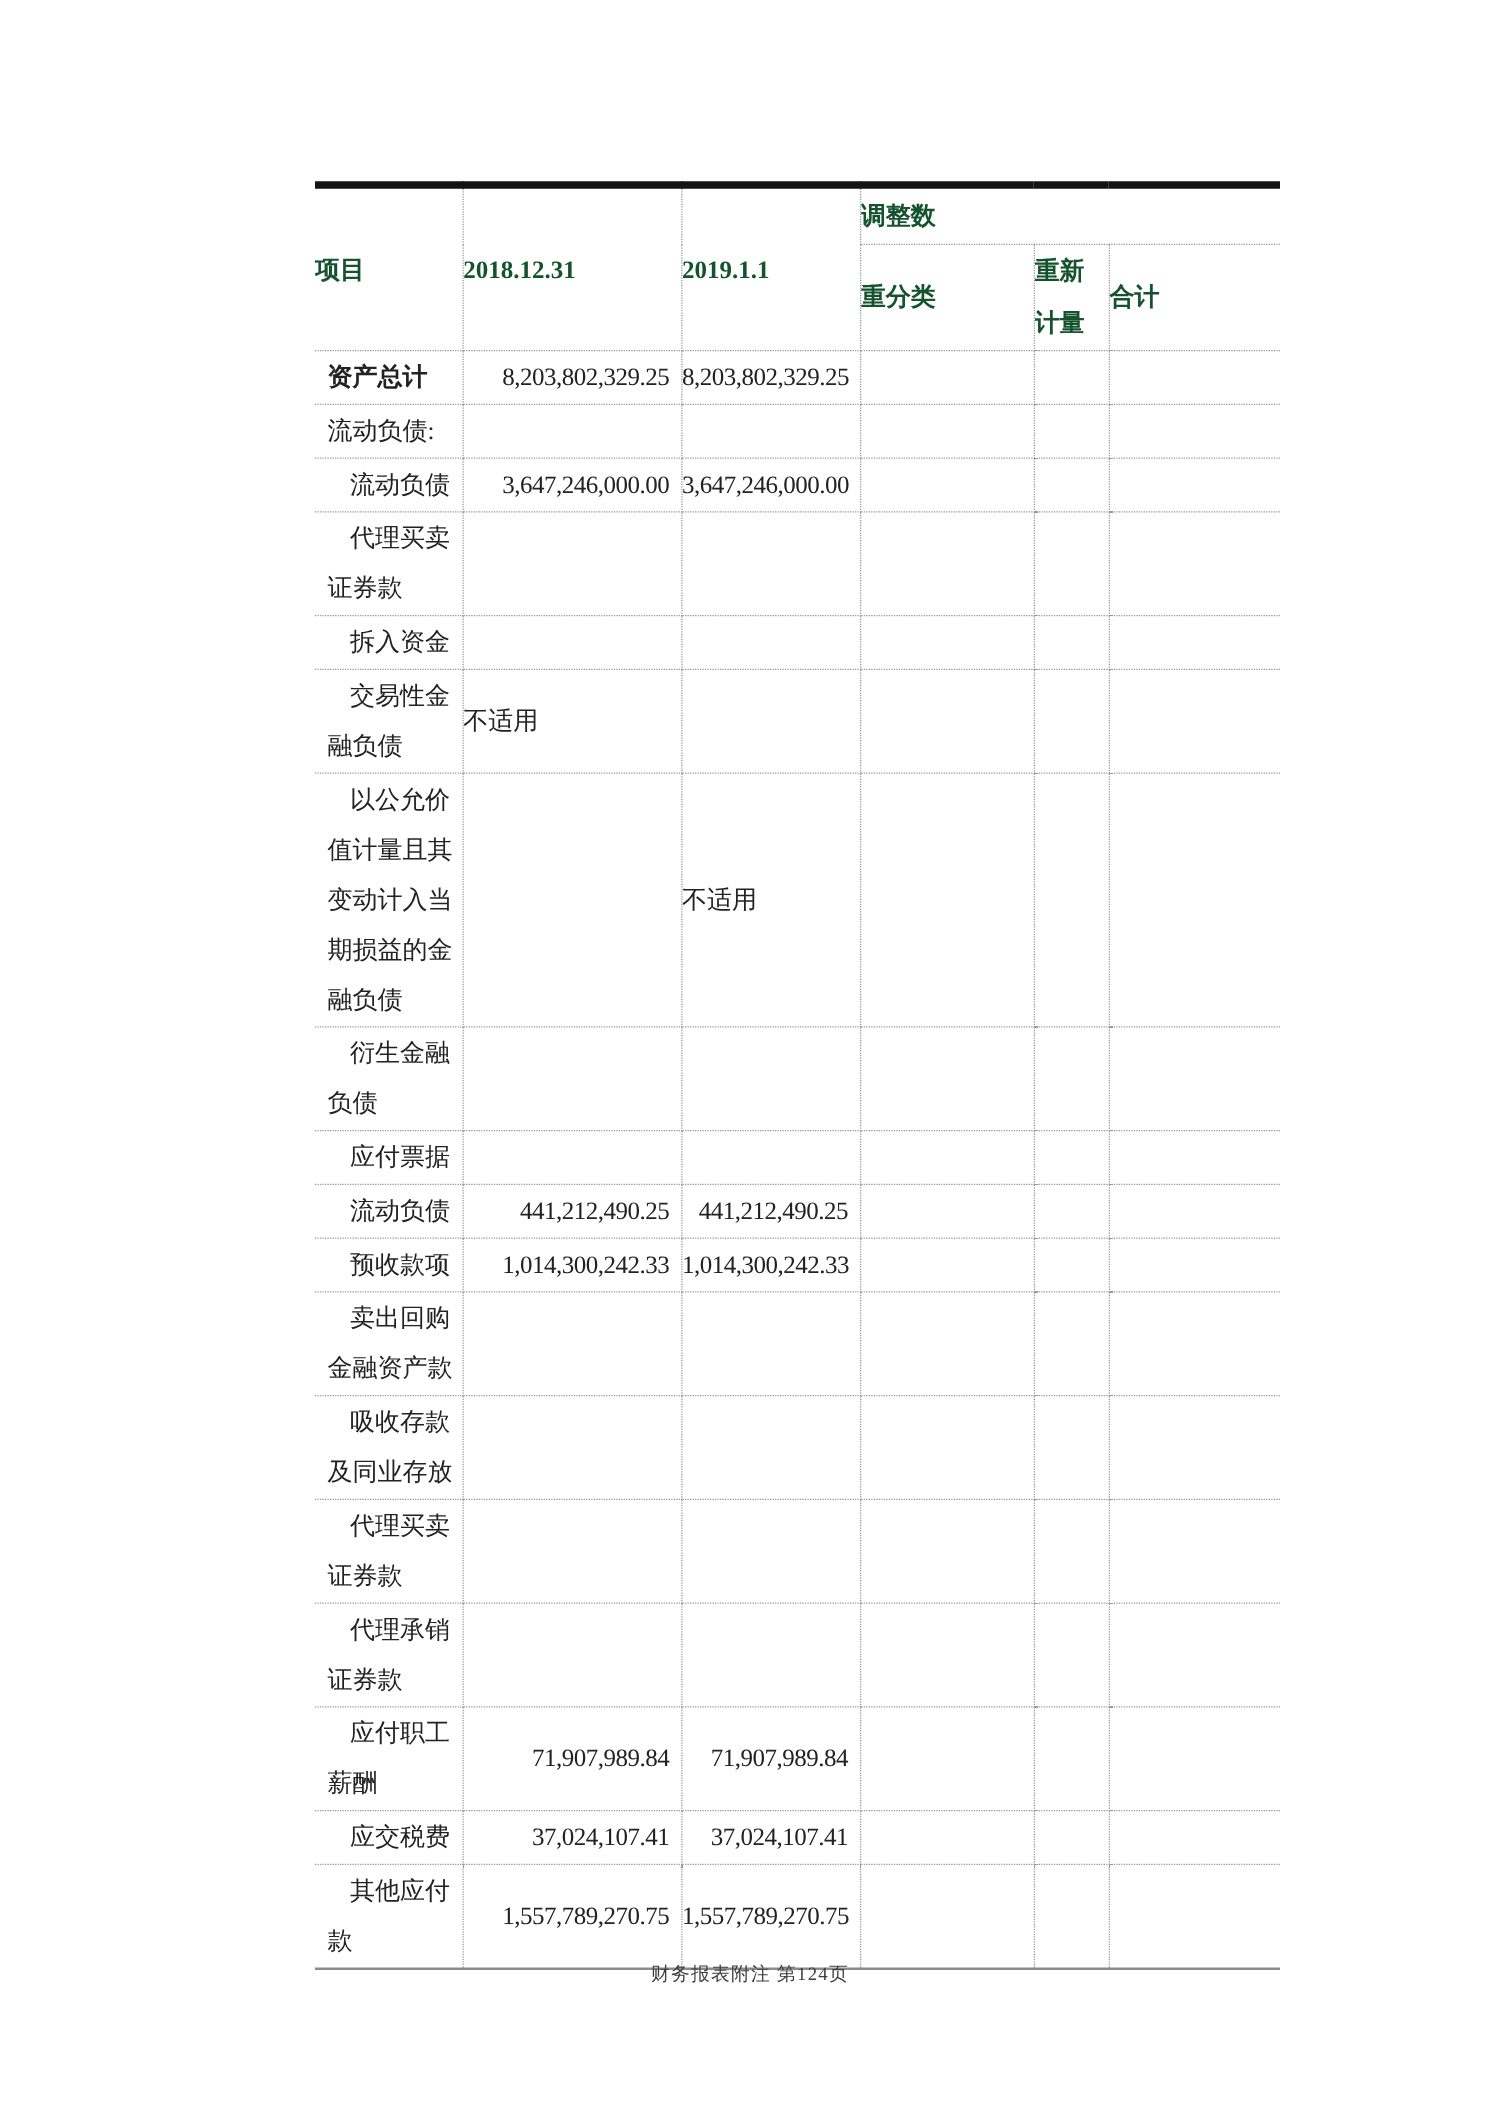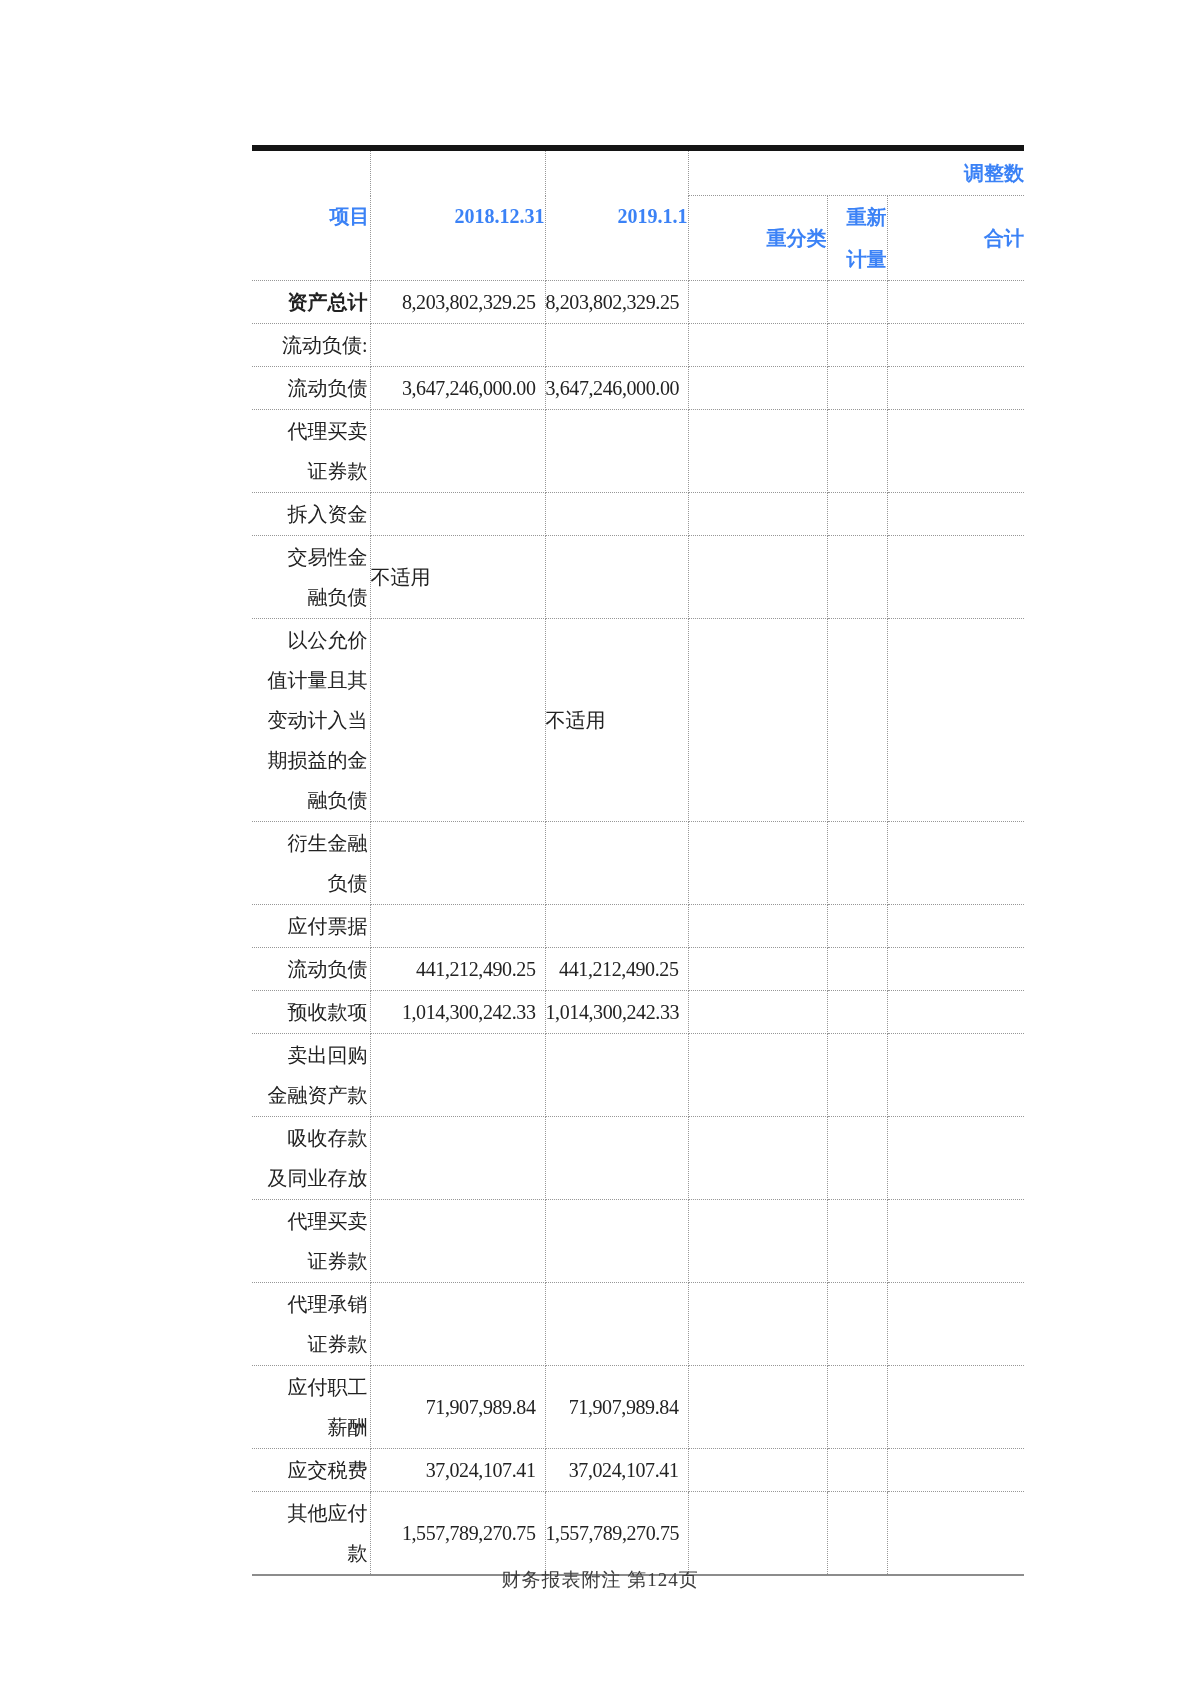--- a/index.html
+++ b/index.html
@@ -37,54 +37,54 @@
     font-size: 20px;
     vertical-align: middle;
     overflow: hidden;
   }
   th:first-child, td:first-child { border-left: none; }
   th:last-child,  td:last-child  { border-right: none; }
   thead th { border-top: none; }
 
   thead th {
     font-weight: bold;
-    text-align: right;
+    text-align: left;
     padding: 0;
     line-height: 42px;
-    color: #3b82f6;
+    color: #14532d;
   }
   tr.hrow1 th { height: 44px; }
   tr.hrow2 th { height: 80px; }
 
   tbody td {
     line-height: 40px;
     padding: 1px 0;
     color: #222222;
   }
-  td.label { text-align: right; padding-left: 10px; padding-right: 2px; }
+  td.label { text-align: left; padding-left: 10px; padding-right: 2px; }
   td.label p { margin: 0; word-break: break-all; }
   td.label p.item  { text-indent: 18px; }
   td.label p.flush { text-indent: 0; }
   tr.bold td.label p { font-weight: bold; }
 
   td.num {
     text-align: right;
     padding-right: 9px;
     font-size: 20px;
     letter-spacing: -0.4px;
     white-space: nowrap;
   }
   td.na { }
 
   .footer {
     position: absolute;
     left: 0; top: 1566px;
     width: 1200px;
     text-align: center;
-    font-size: 19px;
+    font-size: 15px;
     line-height: 28px;
     color: #3d3d3d;
     letter-spacing: 1px;
   }
 </style>
 </head>
 <body>
 
 <div class="page">
 

